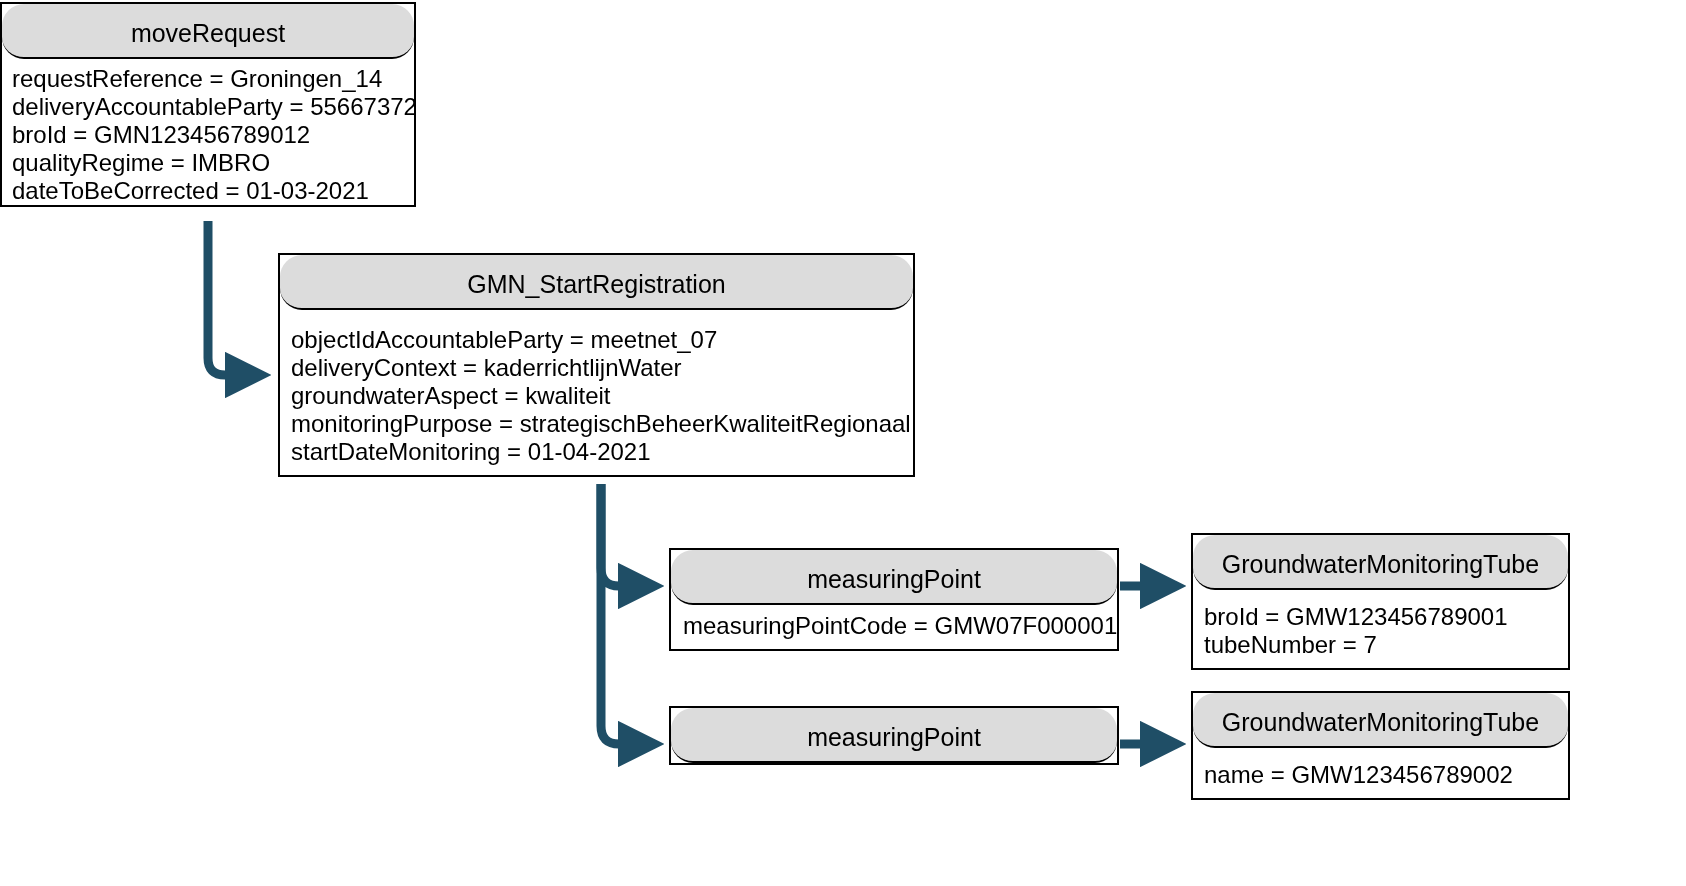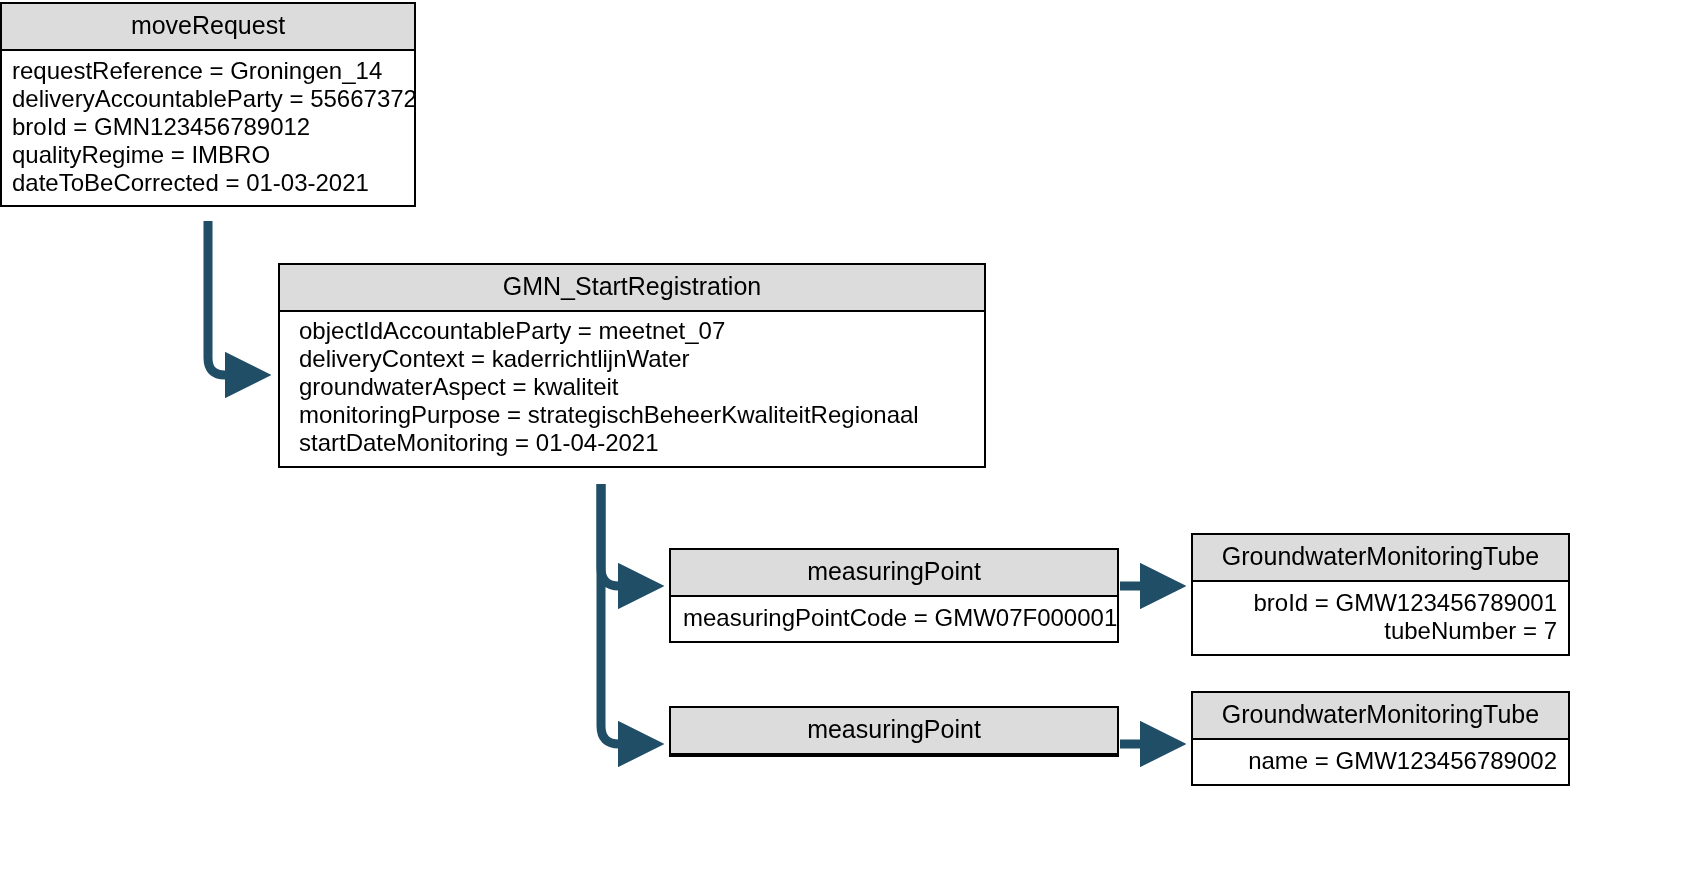--- a/index.html
+++ b/index.html
@@ -34,48 +34,49 @@
     background: #ffffff;
     z-index: 2;
   }
   .uml-title {
     box-sizing: border-box;
     background: #dcdcdc;
     border-bottom: 2px solid #000000;
     text-align: center;
     font-size: 25px;
     line-height: 1.15;
-    padding: 7px 8px 9px 8px;
+    padding: 15px 8px 9px 8px;
     white-space: nowrap;
     overflow: hidden;
+    border-radius: 22px;
   }
   .uml-body {
     box-sizing: border-box;
     padding: 6px 9px 8px 9px;
   }
   .uml-attr {
     font-size: 24px;
     line-height: 28px;
     white-space: nowrap;
   }
 
   
   #box-move-request      { left: 0px;    top: 2px;   width: 416px; }
-  #box-gmn-start         { left: 278px;  top: 263px; width: 708px; }
+  #box-gmn-start         { left: 278px;  top: 253px; width: 637px; }
   #box-measuring-point-1 { left: 669px;  top: 548px; width: 450px; }
   #box-measuring-point-2 { left: 669px;  top: 706px; width: 450px; }
   #box-tube-1            { left: 1191px; top: 533px; width: 379px; }
   #box-tube-2            { left: 1191px; top: 691px; width: 379px; }
 
   #box-measuring-point-1 .uml-body,
   #box-measuring-point-2 .uml-body { padding: 7px 12px 9px 12px; }
   #box-tube-1 .uml-body,
-  #box-tube-2 .uml-body { padding: 7px 11px 9px 11px; text-align: right; }
-  #box-move-request .uml-body { padding: 6px 10px 8px 10px; }
-  #box-gmn-start .uml-body { padding: 5px 11px 9px 11px; margin-left: 8px; }
+  #box-tube-2 .uml-body { padding: 13px 11px 9px 11px; }
+  #box-move-request .uml-body { padding: 6px 10px 0 10px; }
+  #box-gmn-start .uml-body { padding: 16px 11px 9px 11px; }
 </style>
 </head>
 <body>
 
 <div id="canvas">
 
   <svg class="arrows" viewBox="0 0 1686 886" xmlns="http://www.w3.org/2000/svg">
     <defs>
       <marker id="arrowhead" markerWidth="5.2" markerHeight="5.2" refX="2.6" refY="2.6" orient="auto" markerUnits="strokeWidth">
         <path d="M0,0 L5.2,2.6 L0,5.2 z" fill="#1f4e66"></path>

